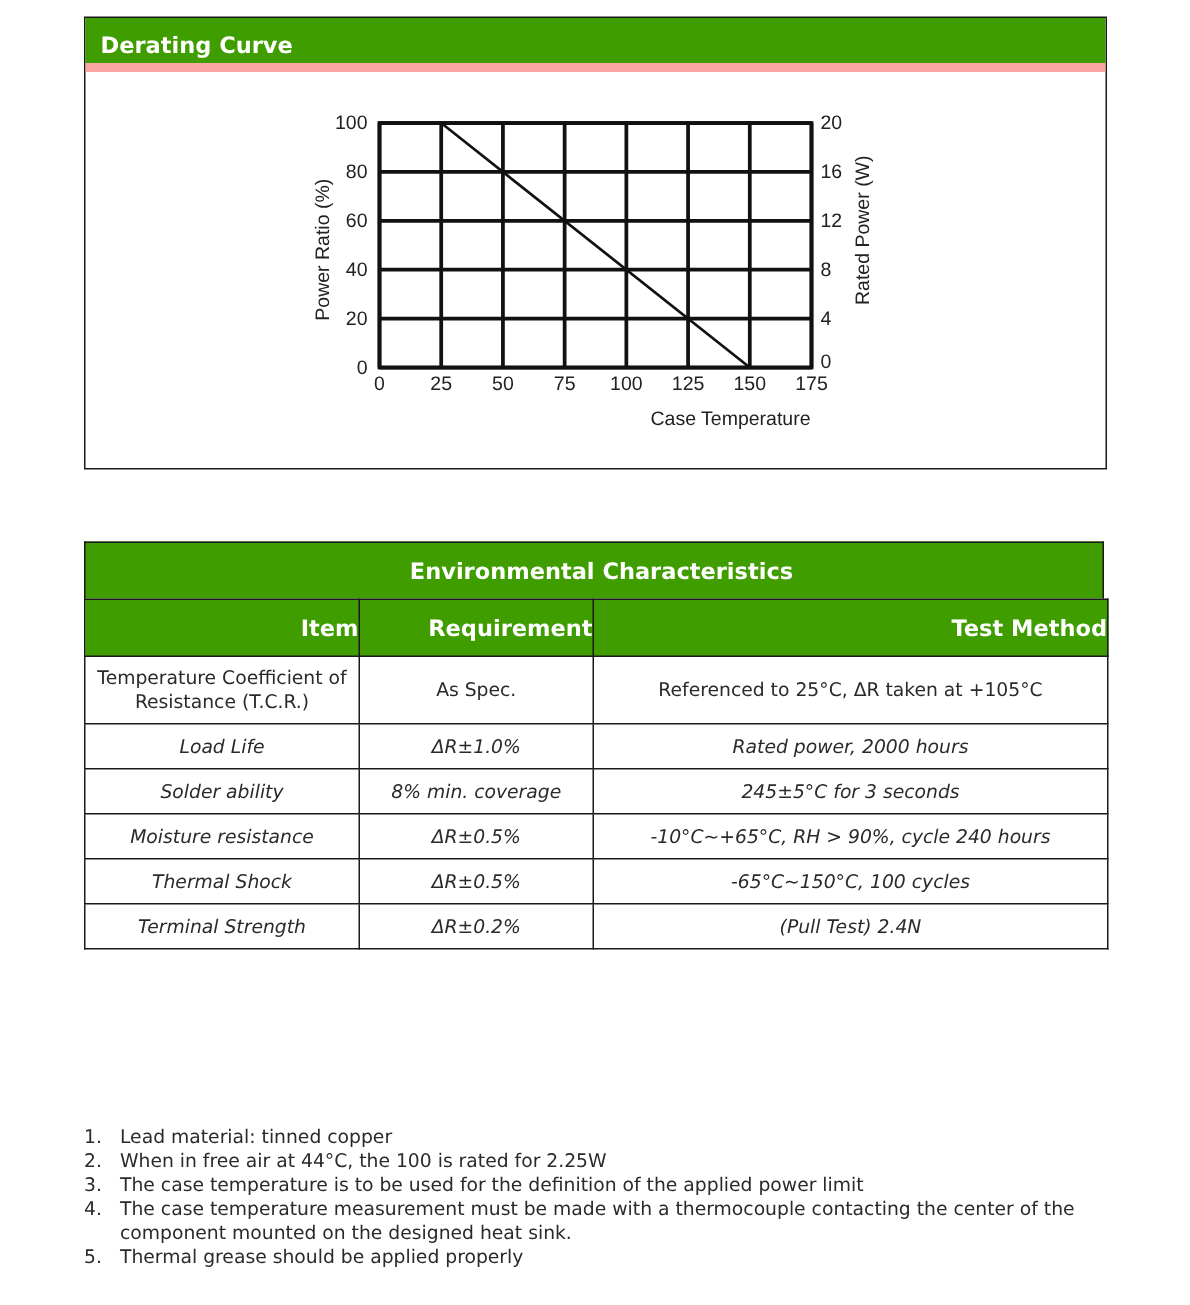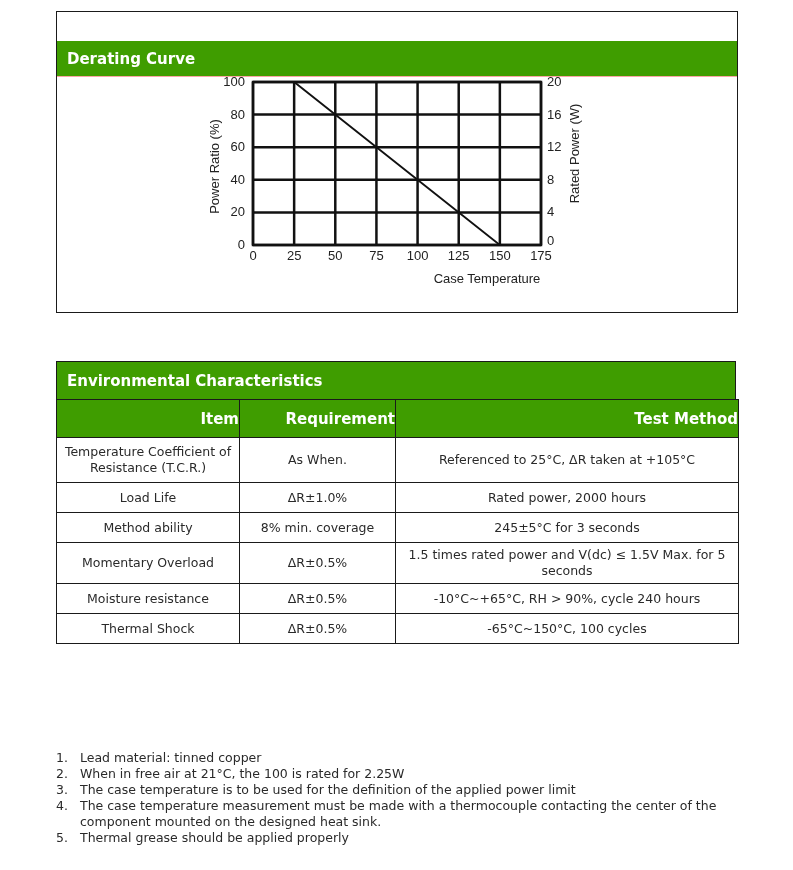--- a/index.html
+++ b/index.html
@@ -4,33 +4,33 @@
   <style>
     html, body { margin: 0; padding: 0; background: #ffffff; }
     body { width: 793px; height: 870px; position: relative; overflow: hidden;
            font-family: "DejaVu Sans", sans-serif; color: #222; }
 
     .panel { position: absolute; left: 56px; width: 680px; border: 1px solid #1a1a1a; background: #fff; }
     .panel-header { background: #3f9d00; color: #fff; font-weight: bold; font-size: 15px;
                     height: 36px; line-height: 36px; padding-left: 10px; box-sizing: border-box; }
 
     #derating { top: 11px; height: 300px; }
-    #derating .panel-header { border-bottom: 1px solid #fca5a5; margin-top: 29px; }
+    #derating .panel-header { border-bottom: 6px solid #fca5a5; }
     #chart-svg { position: absolute; left: 0; top: 37px; }
     #chart-svg text { font-family: "Liberation Sans", sans-serif; fill: #222; }
 
     #env { top: 361px; border: none; }
-    #env .panel-header { border: 1px solid #1a1a1a; border-bottom: none; height: 38px; line-height: 38px; }
+    #env .panel-header { border: 1px solid #1a1a1a; border-bottom: none; height: 38px; line-height: 38px; text-align: center; }
     table.env-table { border-collapse: collapse; width: 682px; table-layout: fixed; }
     table.env-table th { background: #3f9d00; color: #fff; font-weight: bold; font-size: 15px;
                           height: 37px; border: 1px solid #1a1a1a; text-align: right; padding: 0; }
     table.env-table td { border: 1px solid #1a1a1a; text-align: center; font-size: 12.5px;
                           color: #2a2a2a; padding: 3px 6px; line-height: 16px; }
     table.env-table tr.r-tall td { height: 38px; }
-    table.env-table tr.r-norm td { height: 23px; }
+    table.env-table tr.r-norm td { height: 23px; font-style: italic; }
     table.env-table tr.r-mid td { height: 34px; }
 
     #notes { position: absolute; left: 56px; top: 750px; width: 690px; margin: 0; padding: 0;
              list-style: none; font-size: 12.5px; line-height: 16px; color: #2a2a2a; }
     #notes li { position: relative; padding-left: 24px; }
     #notes li .num { position: absolute; left: 0; top: 0; }
   </style>
 </head>
 <body>
 
@@ -98,51 +98,51 @@
     <thead>
       <tr>
         <th>Item</th>
         <th>Requirement</th>
         <th>Test Method</th>
       </tr>
     </thead>
     <tbody>
       <tr class="r-tall">
         <td>Temperature Coefficient of Resistance (T.C.R.)</td>
-        <td>As When.</td>
+        <td>As Spec.</td>
         <td>Referenced to 25°C, ΔR taken at +105°C</td>
       </tr>
       <tr class="r-norm">
         <td>Load Life</td>
         <td>ΔR±1.0%</td>
         <td>Rated power, 2000 hours</td>
       </tr>
       <tr class="r-norm">
-        <td>Method ability</td>
+        <td>Solder ability</td>
         <td>8% min. coverage</td>
         <td>245±5°C for 3 seconds</td>
-      </tr>
-      <tr class="r-mid">
-        <td>Momentary Overload</td>
-        <td>ΔR±0.5%</td>
-        <td>1.5 times rated power and V(dc) ≤ 1.5V Max. for 5 seconds</td>
       </tr>
       <tr class="r-norm">
         <td>Moisture resistance</td>
         <td>ΔR±0.5%</td>
         <td>-10°C~+65°C, RH &gt; 90%, cycle 240 hours</td>
       </tr>
       <tr class="r-norm">
         <td>Thermal Shock</td>
         <td>ΔR±0.5%</td>
         <td>-65°C~150°C, 100 cycles</td>
       </tr>
+      <tr class="r-norm">
+        <td>Terminal Strength</td>
+        <td>ΔR±0.2%</td>
+        <td>(Pull Test) 2.4N</td>
+      </tr>
     </tbody>
   </table>
 </div>
 
 <ol id="notes">
   <li><span class="num">1.</span><span>Lead material: tinned copper</span></li>
-  <li><span class="num">2.</span><span>When in free air at 21°C, the 100 is rated for 2.25W</span></li>
+  <li><span class="num">2.</span><span>When in free air at 44°C, the 100 is rated for 2.25W</span></li>
   <li><span class="num">3.</span><span>The case temperature is to be used for the definition of the applied power limit</span></li>
   <li><span class="num">4.</span><span>The case temperature measurement must be made with a thermocouple contacting the center of the component mounted on the designed heat sink.</span></li>
   <li><span class="num">5.</span><span>Thermal grease should be applied properly</span></li>
 </ol>
 
 </body></html>

